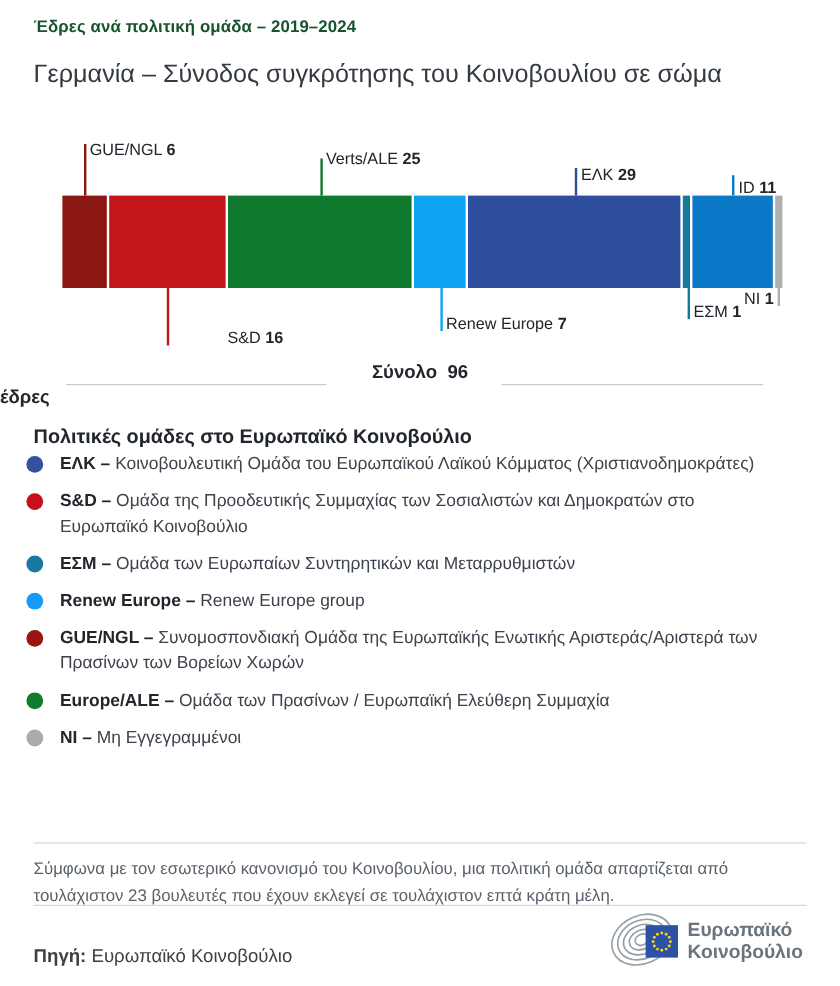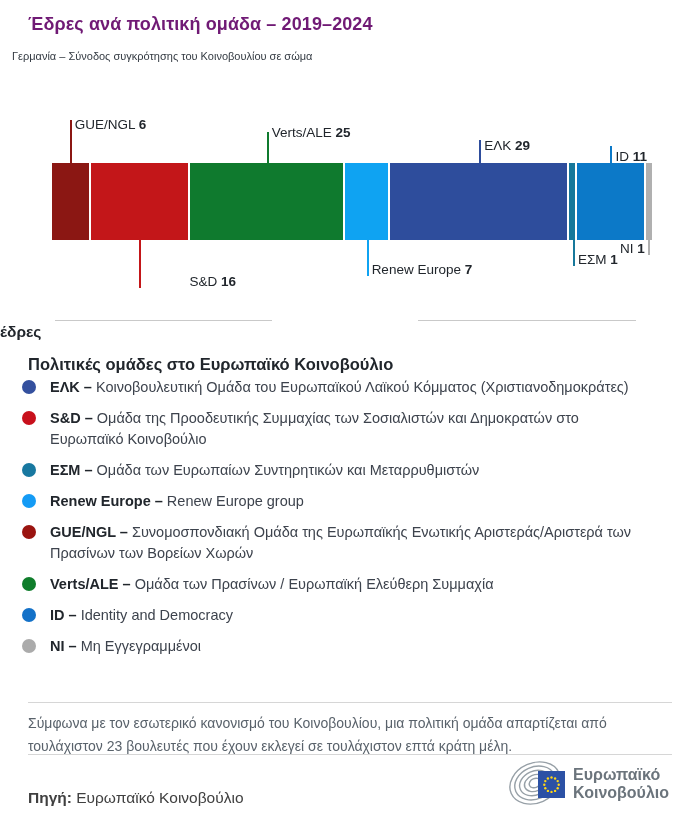--- a/index.html
+++ b/index.html
@@ -2,22 +2,22 @@
 <html><head>
 <meta charset="utf-8">
 <style>
   * { margin:0; padding:0; box-sizing:border-box; }
   html,body { background:#ffffff; }
   .page {
     position:relative; width:700px; height:822px; margin:0 auto;
     background:#fff; font-family:"Liberation Sans", sans-serif; color:#242930;
     overflow:hidden;
   }
-  .title { position:absolute; left:28px; top:14px; font-size:18px; font-weight:bold; letter-spacing:.1px; color:#701a75; }
-  .subtitle { position:absolute; left:12px; top:50px; font-size:11px; font-weight:normal; color:#333a42; }
+  .title { position:absolute; left:28px; top:14px; font-size:14px; font-weight:bold; letter-spacing:.1px; color:#14532d; }
+  .subtitle { position:absolute; left:28px; top:50px; font-size:21px; font-weight:normal; color:#333a42; }
 
   
   .chart { position:absolute; left:52px; top:112px; width:600px; height:182px; }
   .bar { position:absolute; left:0; top:51px; width:600px; height:77px; display:flex; gap:2px; }
   .seg { height:100%; }
   .tick { position:absolute; width:2px; }
   .seg-label { position:absolute; font-size:13.5px; white-space:nowrap; color:#21262c; line-height:14px; }
   .seg-label b { font-weight:bold; }
 
   
@@ -79,20 +79,23 @@
       <div class="seg-label" style="top: 141px; left: 525.875px;"><span>ΕΣΜ </span><b>1</b></div>
       <div class="tick" style="left: 558.375px; background: rgb(12, 121, 200); height: 17px; top: 34px;"></div>
       <div class="seg-label" style="top: 38px; left: 563.375px;"><span>ID </span><b>11</b></div>
       <div class="tick" style="left: 595.875px; background: rgb(176, 176, 176); height: 15px; top: 128px;"></div>
       <div class="seg-label" style="top: 130px; right: 7.125px; text-align: right;"><span>NI </span><b>1</b></div>
     </div>
 
   <div class="total-row">
     <div class="total-line left"></div>
     <div class="total-line right"></div>
+    <div class="total-text">
+      <span>Σύνολο</span>&nbsp;&nbsp;<span>96</span>
+    </div>
     <div class="total-unit">έδρες</div>
   </div>
 
   <h3 class="legend-heading">Πολιτικές ομάδες στο Ευρωπαϊκό Κοινοβούλιο</h3>
   <ul class="legend">
       <li>
         <span class="dot" style="background: rgb(52, 80, 158);"></span>
         <span class="ltext"><b>ΕΛΚ – </b>Κοινοβουλευτική Ομάδα του Ευρωπαϊκού Λαϊκού Κόμματος (Χριστιανοδημοκράτες)</span>
       </li>
       <li>
@@ -106,25 +109,21 @@
       <li>
         <span class="dot" style="background: rgb(20, 155, 245);"></span>
         <span class="ltext"><b>Renew Europe – </b>Renew Europe group</span>
       </li>
       <li>
         <span class="dot" style="background: rgb(154, 20, 16);"></span>
         <span class="ltext"><b>GUE/NGL – </b>Συνομοσπονδιακή Ομάδα της Ευρωπαϊκής Ενωτικής Αριστεράς/Αριστερά των Πρασίνων των Βορείων Χωρών</span>
       </li>
       <li>
         <span class="dot" style="background: rgb(15, 125, 43);"></span>
-        <span class="ltext"><b>Verts/ALE – </b>Ομάδα των Πρασίνων / Ευρωπαϊκή Ελεύθερη Συμμαχία</span>
-      </li>
-      <li>
-        <span class="dot" style="background: rgb(19, 113, 200);"></span>
-        <span class="ltext"><b>ID – </b>Identity and Democracy</span>
+        <span class="ltext"><b>Europe/ALE – </b>Ομάδα των Πρασίνων / Ευρωπαϊκή Ελεύθερη Συμμαχία</span>
       </li>
       <li>
         <span class="dot" style="background: rgb(171, 171, 171);"></span>
         <span class="ltext"><b>NI – </b>Μη Εγγεγραμμένοι</span>
       </li>
     </ul>
 
   <div class="divider d1"></div>
   <p class="footnote">Σύμφωνα με τον εσωτερικό κανονισμό του Κοινοβουλίου, μια πολιτική ομάδα απαρτίζεται από τουλάχιστον 23 βουλευτές που έχουν εκλεγεί σε τουλάχιστον επτά κράτη μέλη.</p>
   <div class="divider d2"></div>

